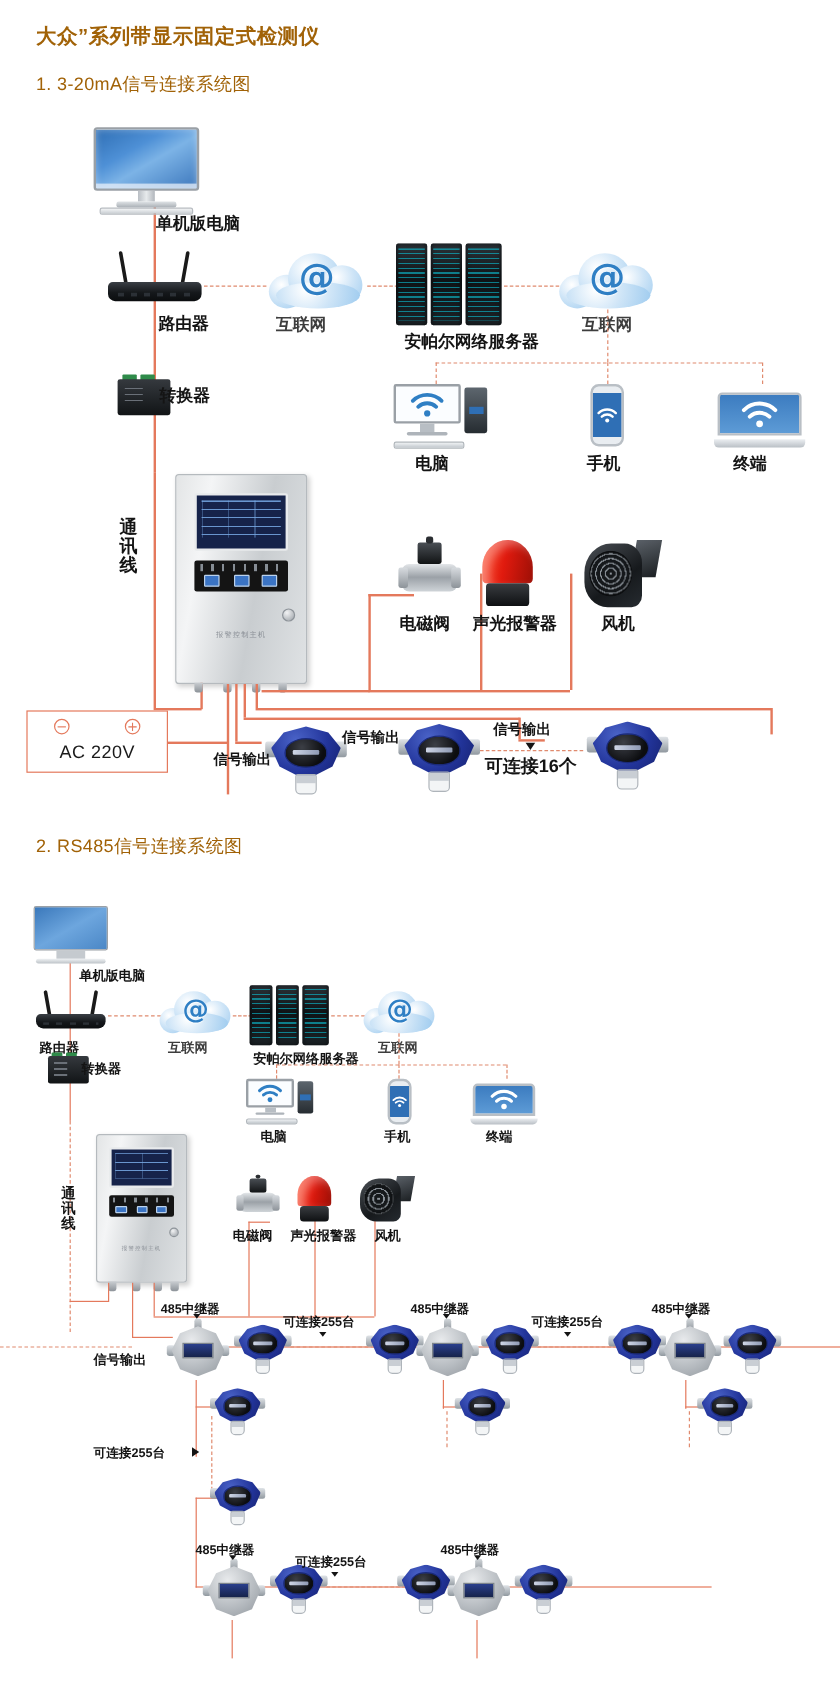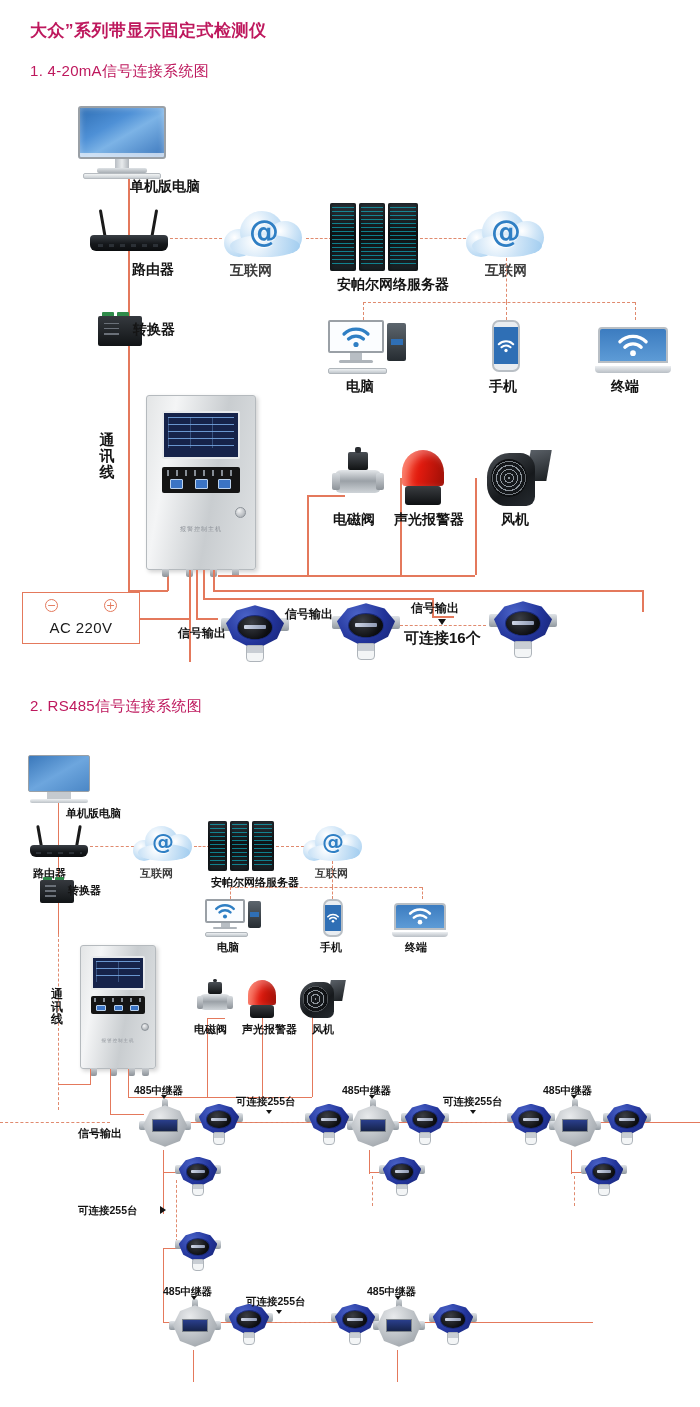--- a/index.html
+++ b/index.html
@@ -9,21 +9,21 @@
     background: #ffffff;
     font-family: "Liberation Sans", "DejaVu Sans", sans-serif;
   }
   #page {
     position: relative;
     width: 700px;
     height: 1407px;
     background: #fff;
     overflow: hidden;
   }
-  .txt { position: absolute; color: #be185d; white-space: nowrap; line-height: 1; }
+  .txt { position: absolute; color: #a16207; white-space: nowrap; line-height: 1; }
 
   
   .h-title {
     left: 30px; top: 22px;
     font-size: 17px; font-weight: bold; letter-spacing: .5px;
   }
   .h-sec1 { left: 30px; top: 63px; font-size: 15px; letter-spacing: .3px; }
   .h-sec2 { left: 30px; top: 698px; font-size: 15px; letter-spacing: .3px; }
 
   
@@ -404,21 +404,21 @@
     border-bottom:4px solid transparent;
     border-left:6px solid #141414;
   }
 </style>
 </head>
 <body>
 
 <div id="page">
 
   <div class="txt h-title">大众”系列带显示固定式检测仪</div>
-  <div class="txt h-sec1">1. 4-20mA信号连接系统图</div>
+  <div class="txt h-sec1">1. 3-20mA信号连接系统图</div>
   <div class="txt h-sec2">2. RS485信号连接系统图</div>
 
   <div class="wire v" style="left:128px; top:172px; height:222px;"></div>
 
   <div class="imac" style="left:78px; top:106px; width:88px; height:74px;">
     <div class="screen"></div>
       <div class="neck"></div>
       <div class="base"></div>
       <div class="kbd"></div>
   </div>

